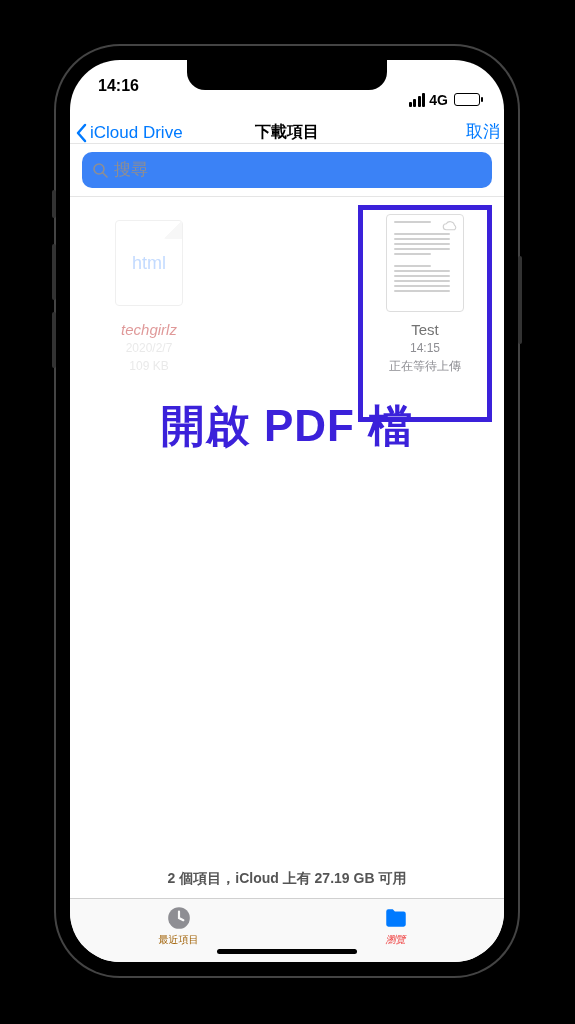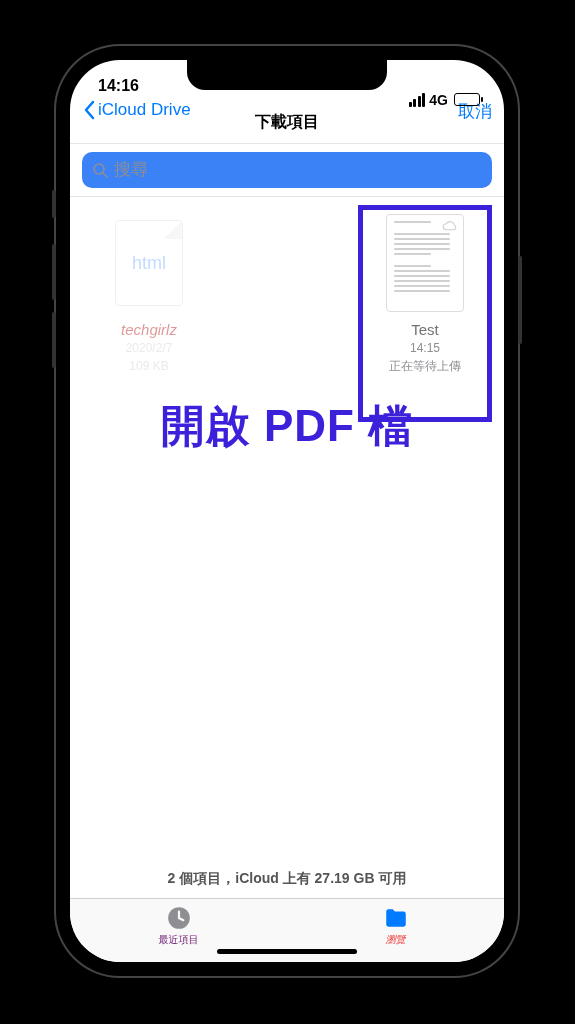--- a/index.html
+++ b/index.html
@@ -45,22 +45,22 @@
   .signal-bars { display:flex; align-items:flex-end; gap:1.5px; }
   .signal-bars span { width:3px; background:#000; border-radius:1px; }
   .signal-bars span:nth-child(1){height:5px;} .signal-bars span:nth-child(2){height:8px;}
   .signal-bars span:nth-child(3){height:11px;} .signal-bars span:nth-child(4){height:14px;}
   .battery { width:26px; height:13px; border:1.5px solid #000; border-radius:3px; position:relative; margin-left:2px;}
   .battery::after{content:""; position:absolute; right:-4px; top:3px; width:2.5px; height:5px; background:#000; border-radius:1px;}
   .battery .fill{background:#34c759; height:100%; width:70%; border-radius:1px;}
 
   
   .nav-bar {
-    height: 44px; display:flex; align-items:flex-start; justify-content:space-between;
-    padding: 0 12px; border-bottom: 0.5px solid #e5e5e5;
+    height: 44px; display:flex; align-items:flex-end; justify-content:space-between;
+    padding: 0 4px; border-bottom: 0.5px solid #e5e5e5;
   }
   .nav-back { display:flex; align-items:center; color:#007aff; font-size:17px; gap:2px; }
   .nav-back svg { width:14px; height:20px; }
   .nav-title { font-size:16px; font-weight:700; position:absolute; left:50%; transform:translateX(-50%);margin-top:12px; }
   .nav-cancel { color:#007aff; font-size:17px; }
 
   
   .search-wrap { padding: 8px 12px; background:#fff; border-bottom:0.5px solid #e5e5e5;}
   .search-field {
     background:#3b82f6; border-radius:10px; height:36px;
@@ -110,21 +110,21 @@
 
   
   .footer-info { text-align:center; font-size:14px; color:#555; font-weight:600; padding:10px 0; }
   .tab-bar {
     height:64px; border-top:0.5px solid #d0d0d0; background:#f9f9f9;
     display:flex; justify-content:space-around; align-items:flex-start; padding-top:6px;
   }
   .tab { display:flex; flex-direction:column; align-items:center; gap:2px; width:80px; }
   .tab svg { width:28px; height:26px; }
   .tab-label { font-size:10px; }
-  .tab.inactive { color:#701a75; fill:#8e8e93; }
+  .tab.inactive { color:#a16207; fill:#8e8e93; }
   .tab.active { color:#ef4444; fill:#007aff;font-style:italic; }
   .home-ind { position:absolute; bottom:8px; left:50%; transform:translateX(-50%); width:140px; height:5px; background:#000; border-radius:3px; }
 </style>
 </head>
 <body>
 
 <div class="phone-frame">
   <div class="side-btn mute"></div>
   <div class="side-btn volu"></div>
   <div class="side-btn vold"></div>

